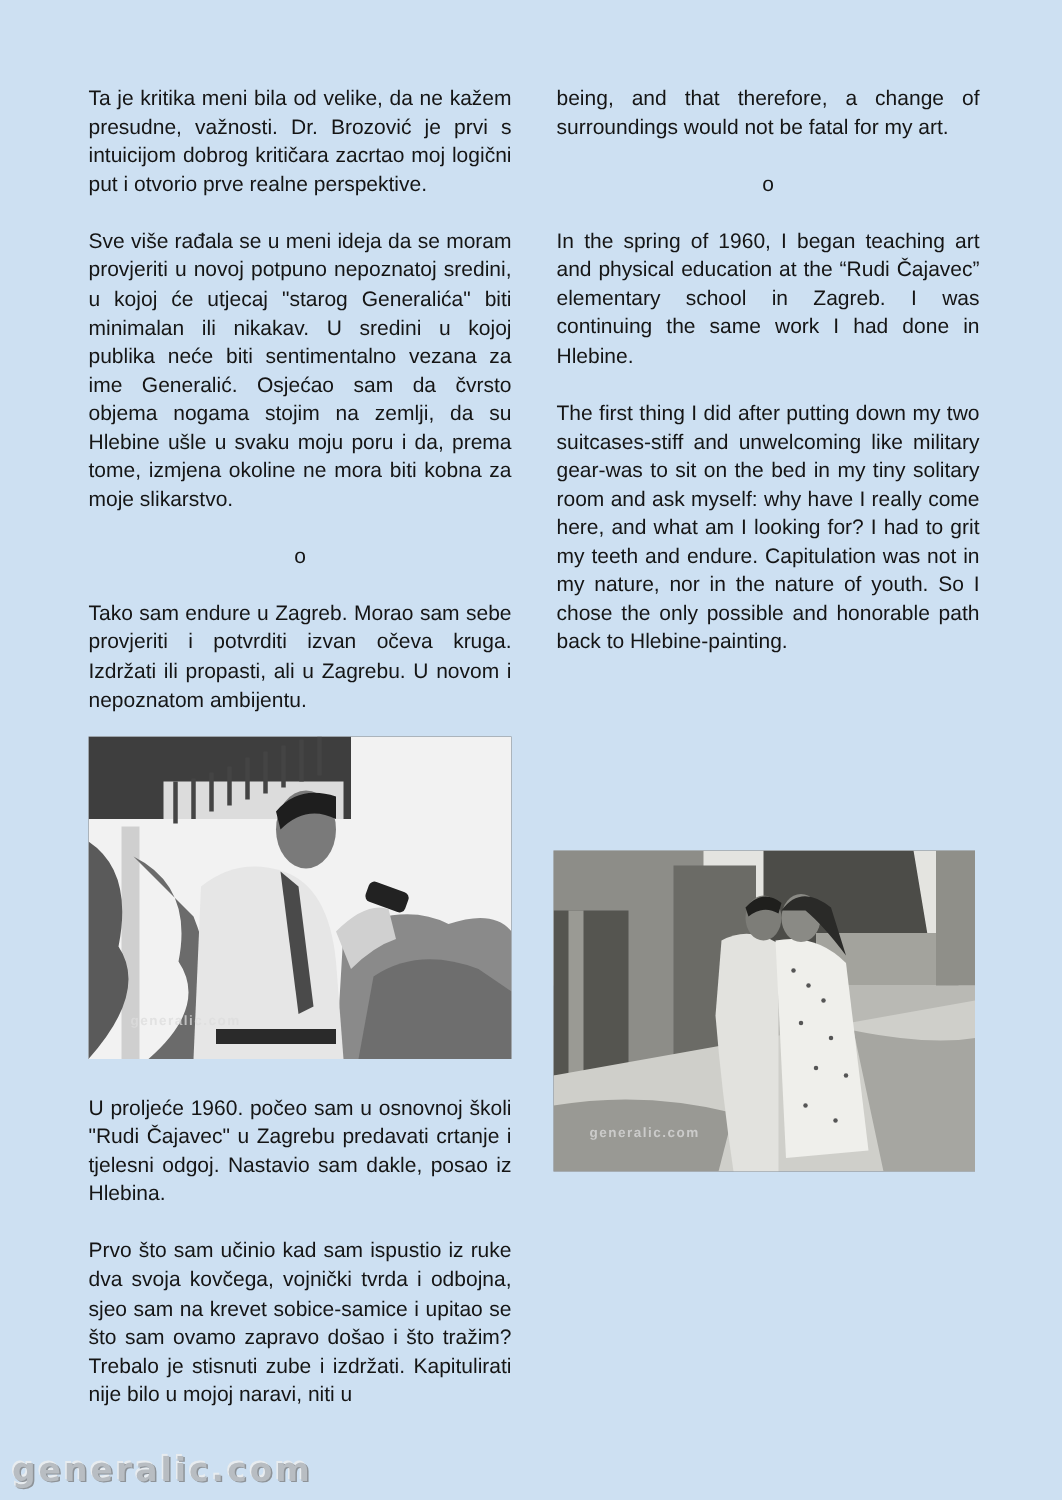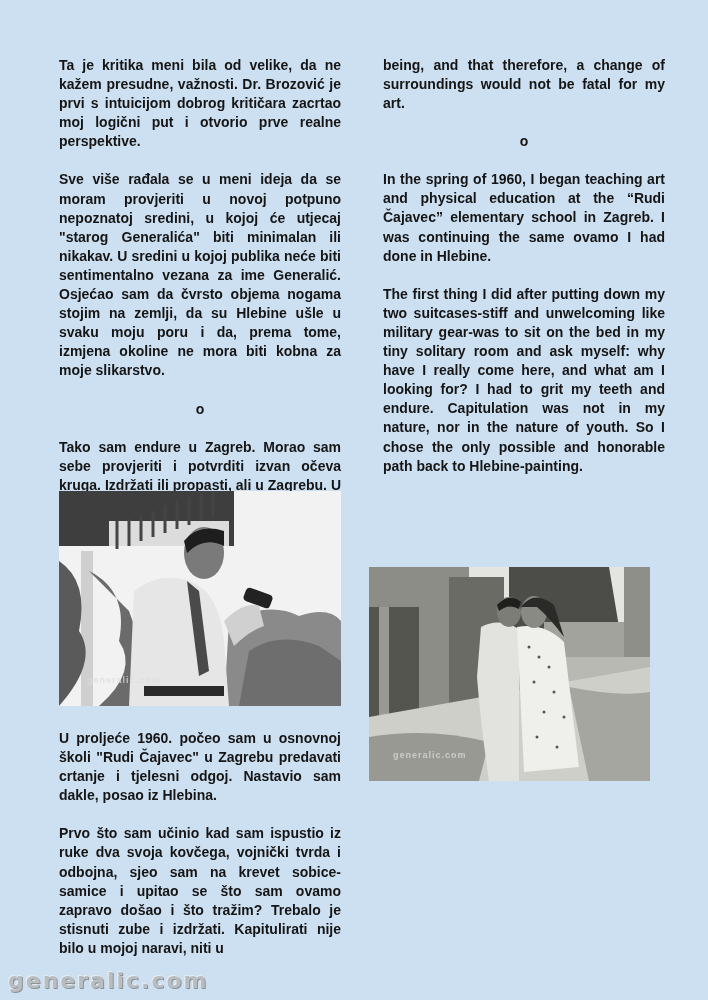--- a/index.html
+++ b/index.html
@@ -4,22 +4,22 @@
 <style>
   html, body { margin: 0; padding: 0; }
   body {
     width: 708px; height: 1000px;
     background: #cde0f2;
     position: relative; overflow: hidden;
     font-family: "Liberation Sans", sans-serif;
     color: #151515;
   }
   .col { position: absolute; width: 282px; }
-  .col-left { left: 59px; top: 56px; font-weight: bold; }
-  .col-right { left: 383px; top: 56px; font-weight: bold; }
+  .col-left { left: 59px; top: 56px; }
+  .col-right { left: 371px; top: 56px; }
   p {
     margin: 0 0 19px 0;
     font-size: 14px; line-height: 19.1px;
     text-align: justify;
   }
   .sep { text-align: center; margin: 0 0 19px 0; font-size: 14px; line-height: 19px; }
   .photo {
     position: absolute; overflow: hidden;
     background: #777;
   }
@@ -81,21 +81,21 @@
 </div>
 
 <div class="col col-left" style="top:729px;">
   <p>U proljeće 1960. počeo sam u osnovnoj školi "Rudi Čajavec" u Zagrebu predavati crtanje i tjelesni odgoj. Nastavio sam dakle, posao iz Hlebina.</p>
   <p>Prvo što sam učinio kad sam ispustio iz ruke dva svoja kovčega, vojnički tvrda i odbojna, sjeo sam na krevet sobice-samice i upitao se što sam ovamo zapravo došao i što tražim? Trebalo je stisnuti zube i izdržati. Kapitulirati nije bilo u mojoj naravi, niti u</p>
 </div>
 
 <div class="col col-right">
   <p>being, and that therefore, a change of surroundings would not be fatal for my art.</p>
   <div class="sep">o</div>
-  <p>In the spring of 1960, I began teaching art and physical education at the “Rudi Čajavec” elementary school in Zagreb. I was continuing the same ovamo I had done in Hlebine.</p>
+  <p>In the spring of 1960, I began teaching art and physical education at the “Rudi Čajavec” elementary school in Zagreb. I was continuing the same work I had done in Hlebine.</p>
   <p>The first thing I did after putting down my two suitcases-stiff and unwelcoming like military gear-was to sit on the bed in my tiny solitary room and ask myself: why have I really come here, and what am I looking for? I had to grit my teeth and endure. Capitulation was not in my nature, nor in the nature of youth. So I chose the only possible and honorable path back to Hlebine-painting.</p>
 </div>
 
 <div class="photo photo2">
   <svg viewBox="0 0 281 214" preserveAspectRatio="none">
     <rect width="281" height="214" fill="#b9b9b4"></rect>
     <rect x="0" y="0" width="281" height="90" fill="#e4e4e0"></rect>
     <path d="M140 0 L240 0 L250 60 L180 90 L140 90 Z" fill="#4c4c48"></path>
     <rect x="0" y="0" width="100" height="150" fill="#8d8d88"></rect>
     <rect x="80" y="10" width="55" height="130" fill="#6b6b66"></rect>

